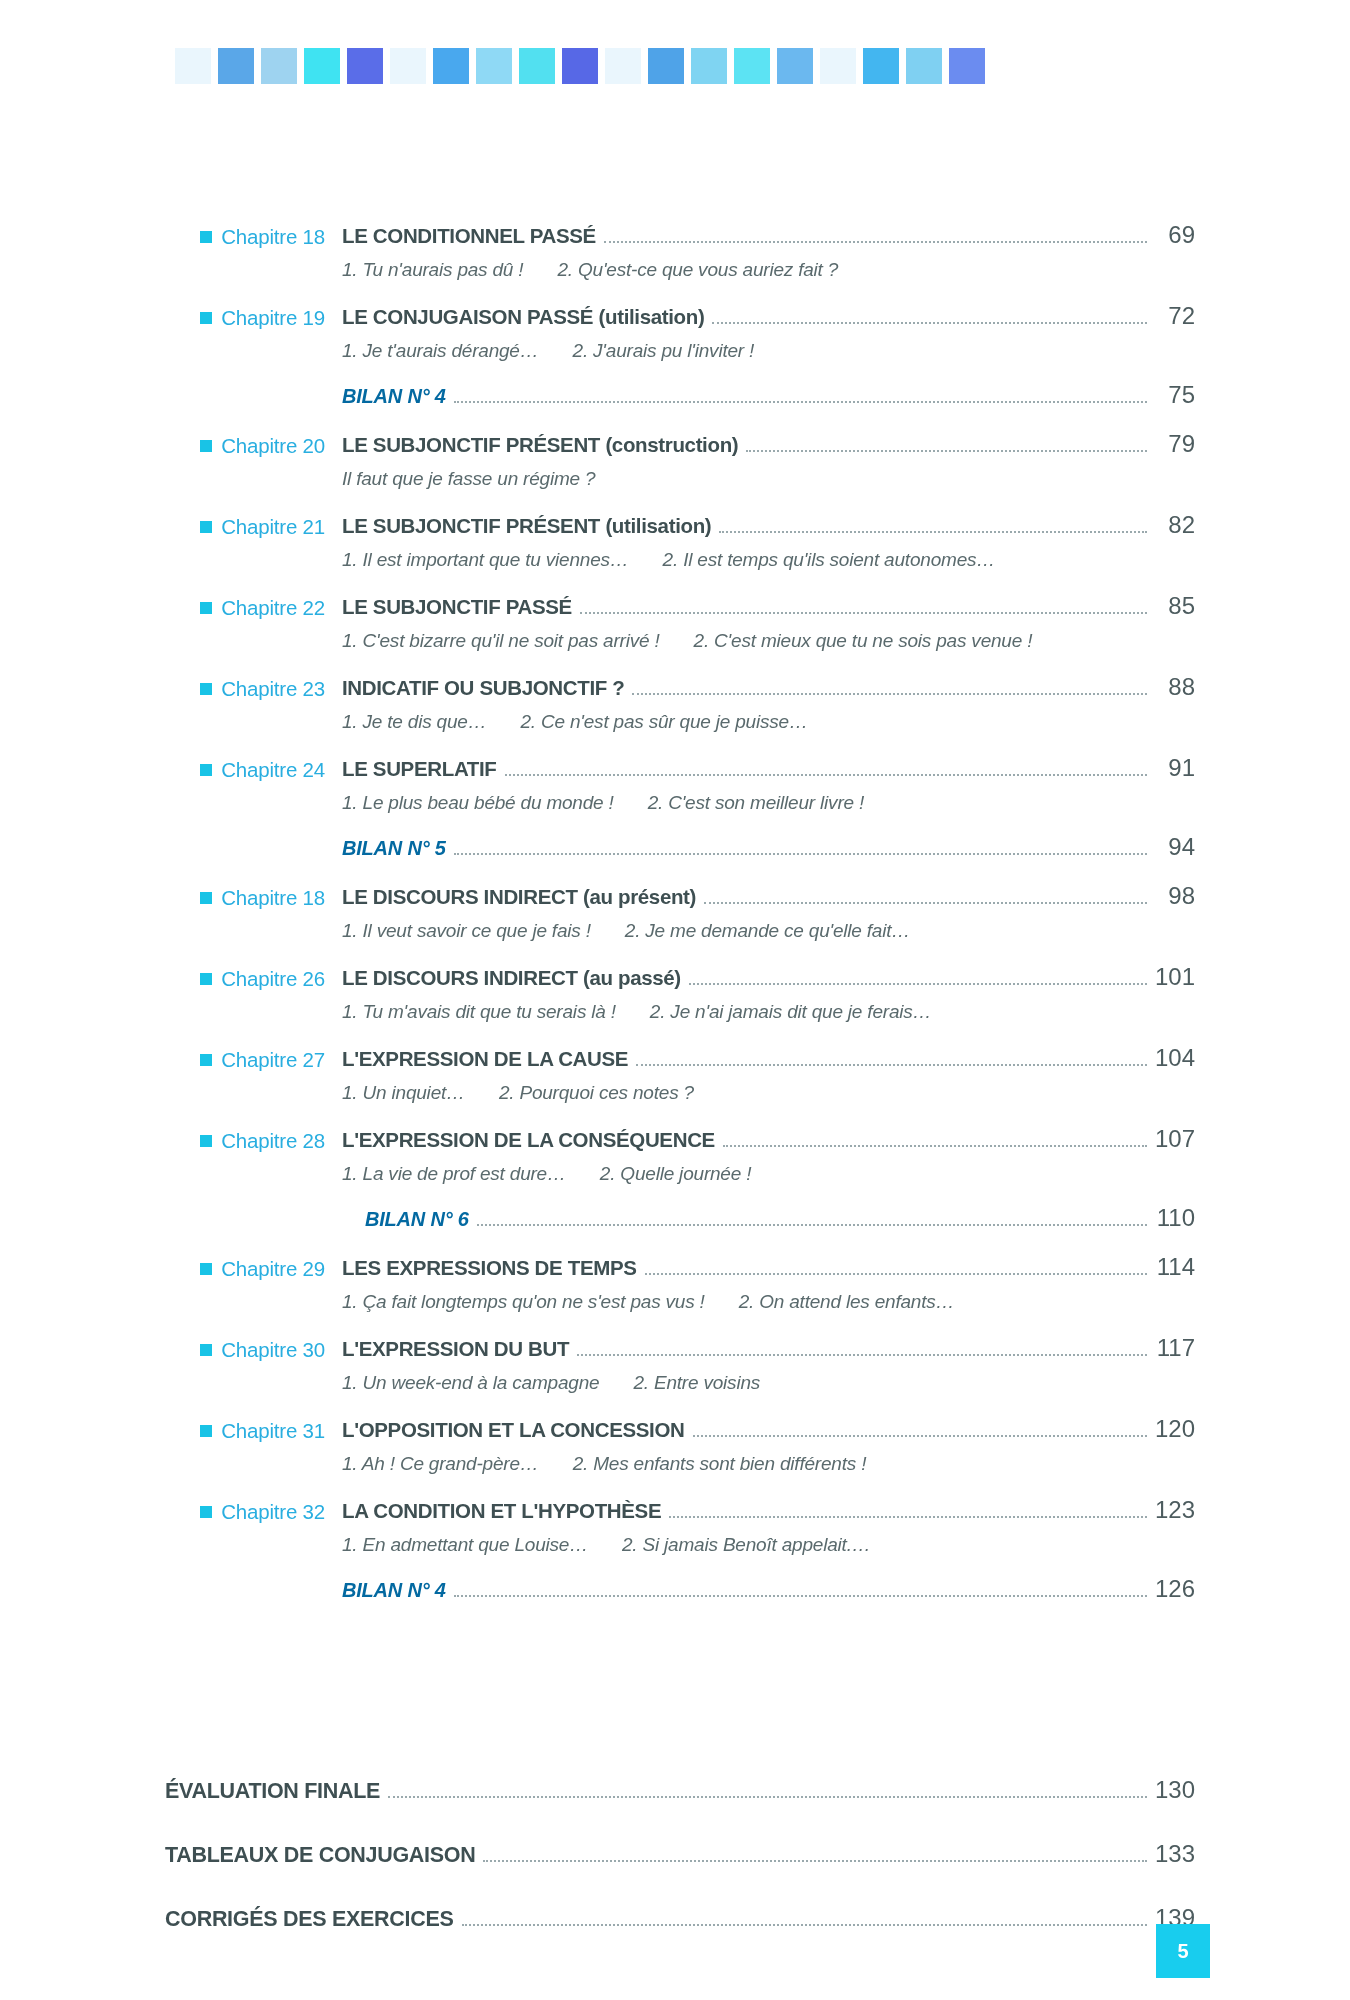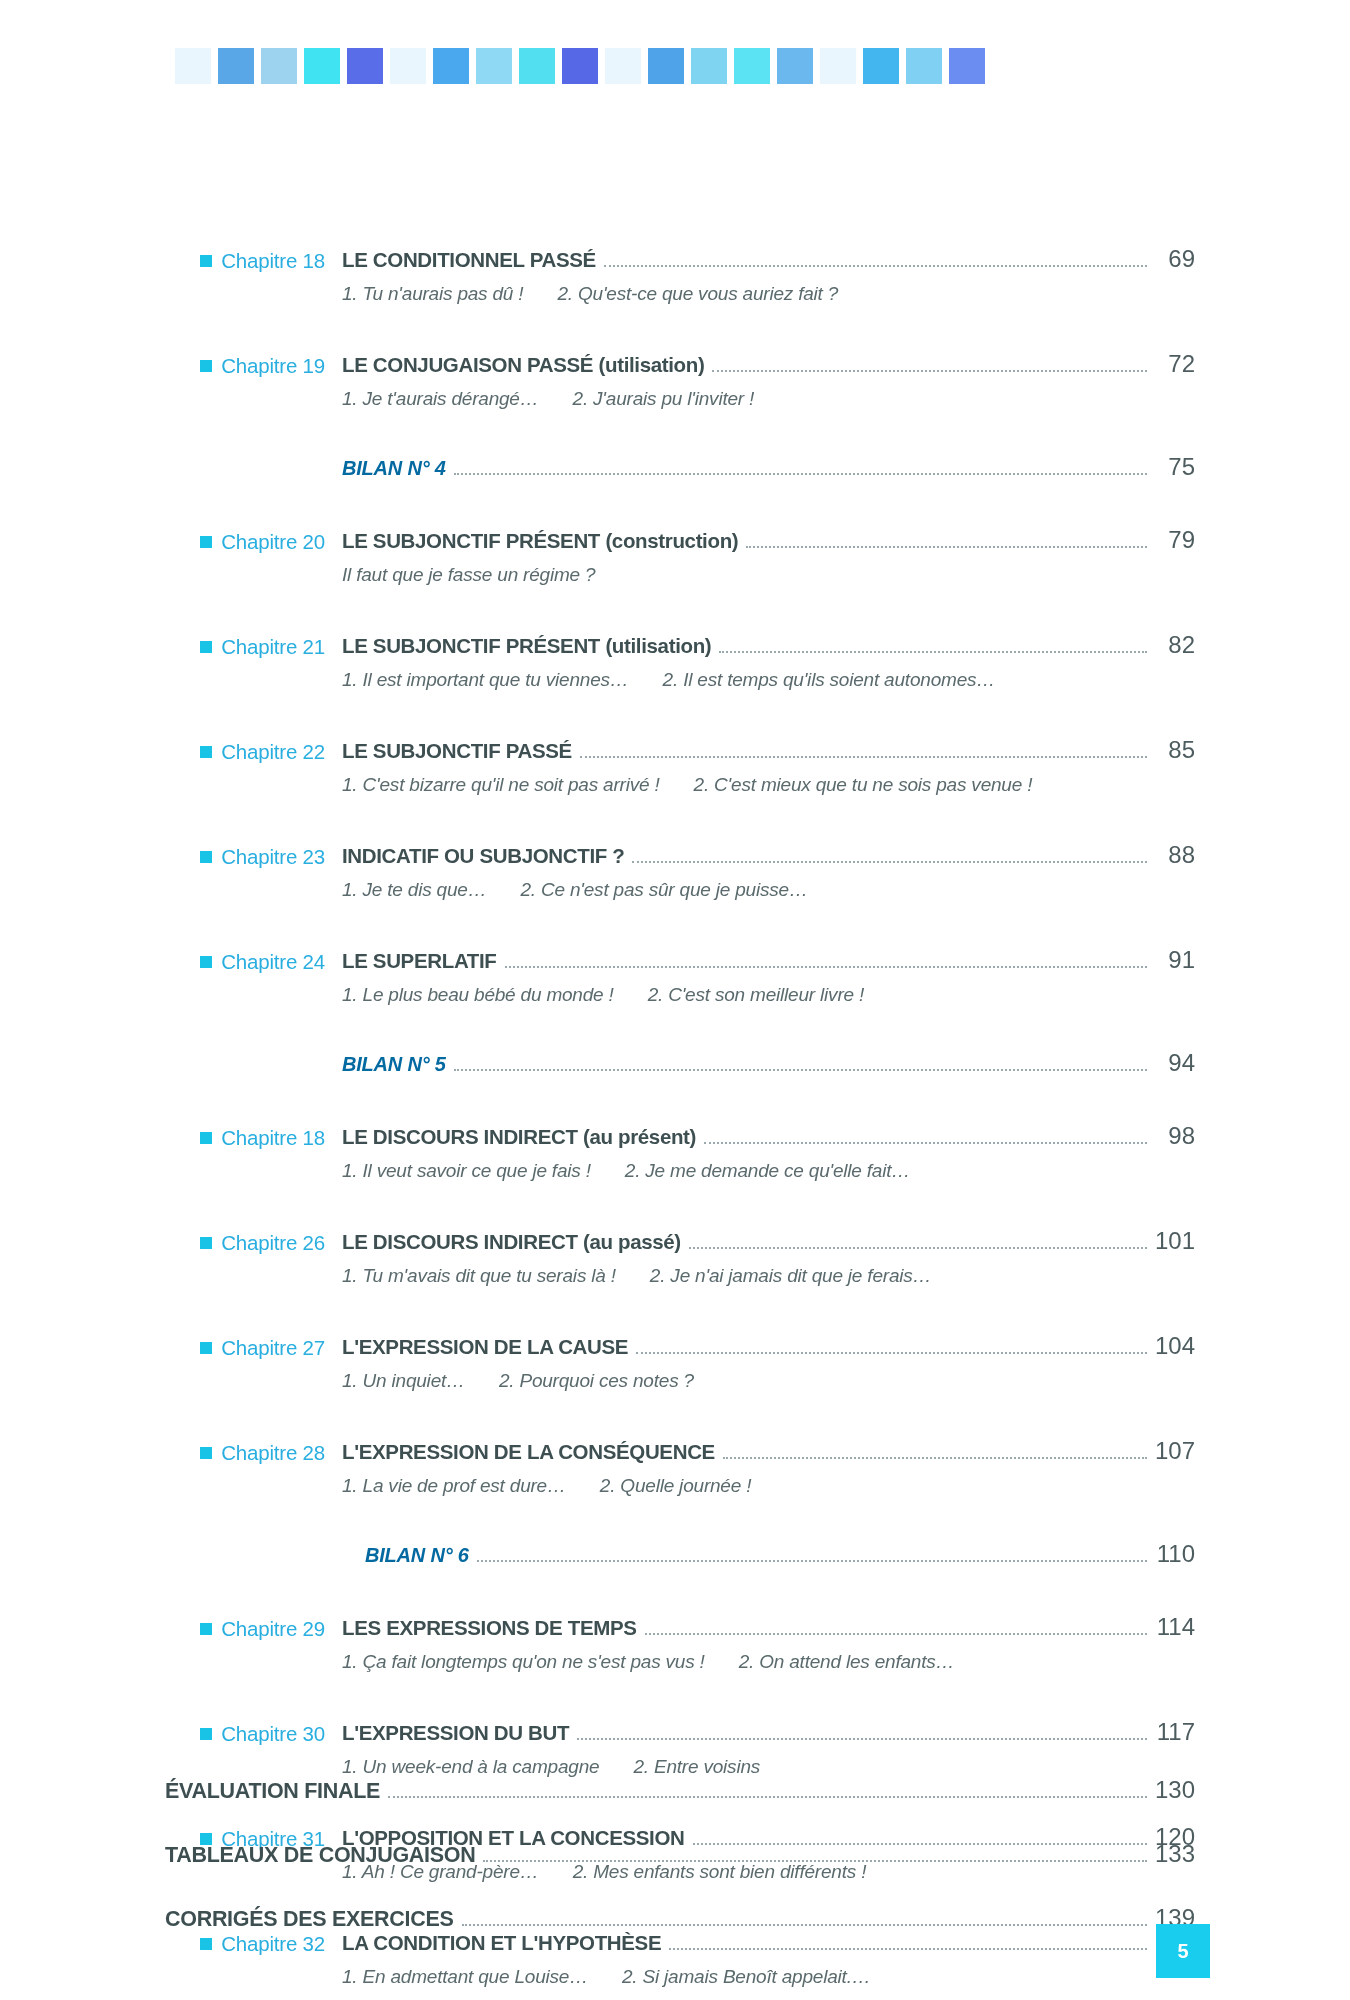--- a/index.html
+++ b/index.html
@@ -79,21 +79,20 @@
     letter-spacing: -0.2px;
     font-family: "Liberation Sans", sans-serif;
   }
 
   .title-col {
     flex: 1 1 auto;
     display: flex;
     align-items: baseline;
     min-width: 0;
     padding-left: 17px;
-    margin-top: 24px;
   }
   .entry-title {
     font-size: 20.5px;
     font-weight: bold;
     color: #3e4f52;
     letter-spacing: -0.35px;
     white-space: nowrap;
     font-family: "Liberation Sans", sans-serif;
   }
   .entry-title.bilan {

